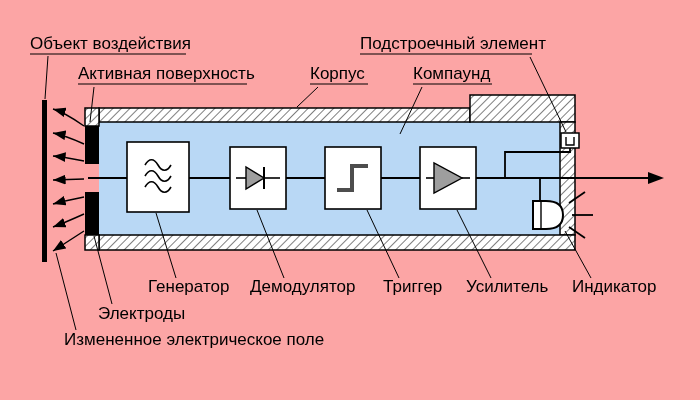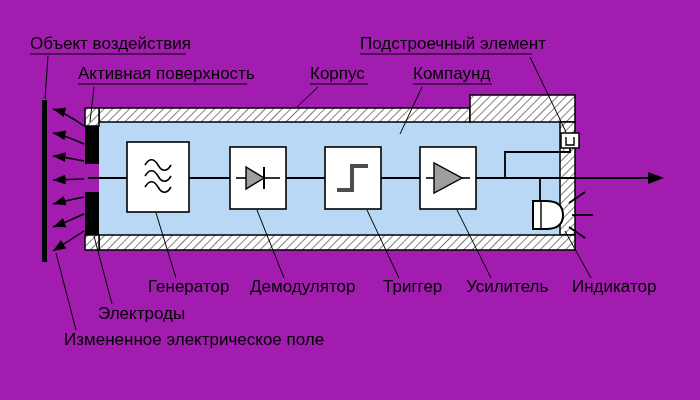--- a/index.html
+++ b/index.html
@@ -1,19 +1,19 @@
 <!DOCTYPE html>
 <html><head>
 <meta charset="utf-8">
 <style>
   html,body{margin:0;padding:0;background:#ffffff;}
   .canvas{
     position:relative;
     width:700px;height:400px;
-    background:#a21caf;
+    background:#fca5a5;
     font-family:"Liberation Sans", sans-serif;
   }
   svg text{
     font-family:"Liberation Sans", sans-serif;
     font-size:17px;
     fill:#000000;
   }
 </style>
 </head>
 <body>

